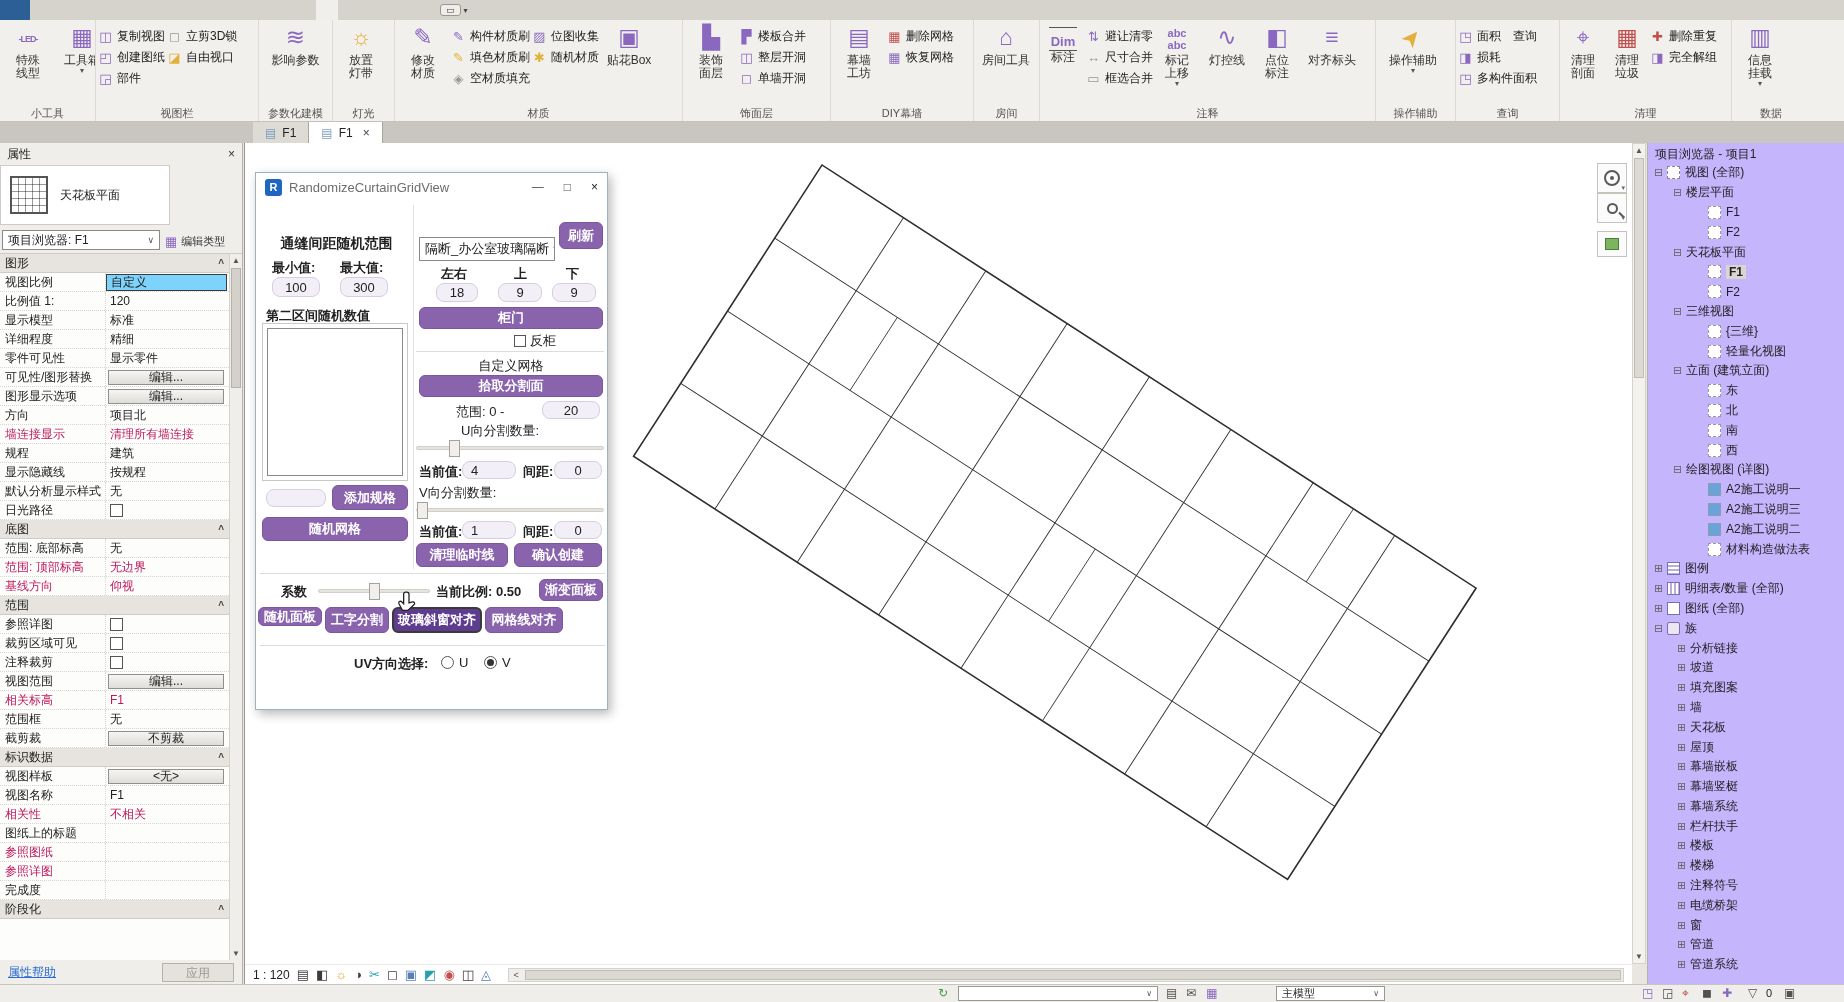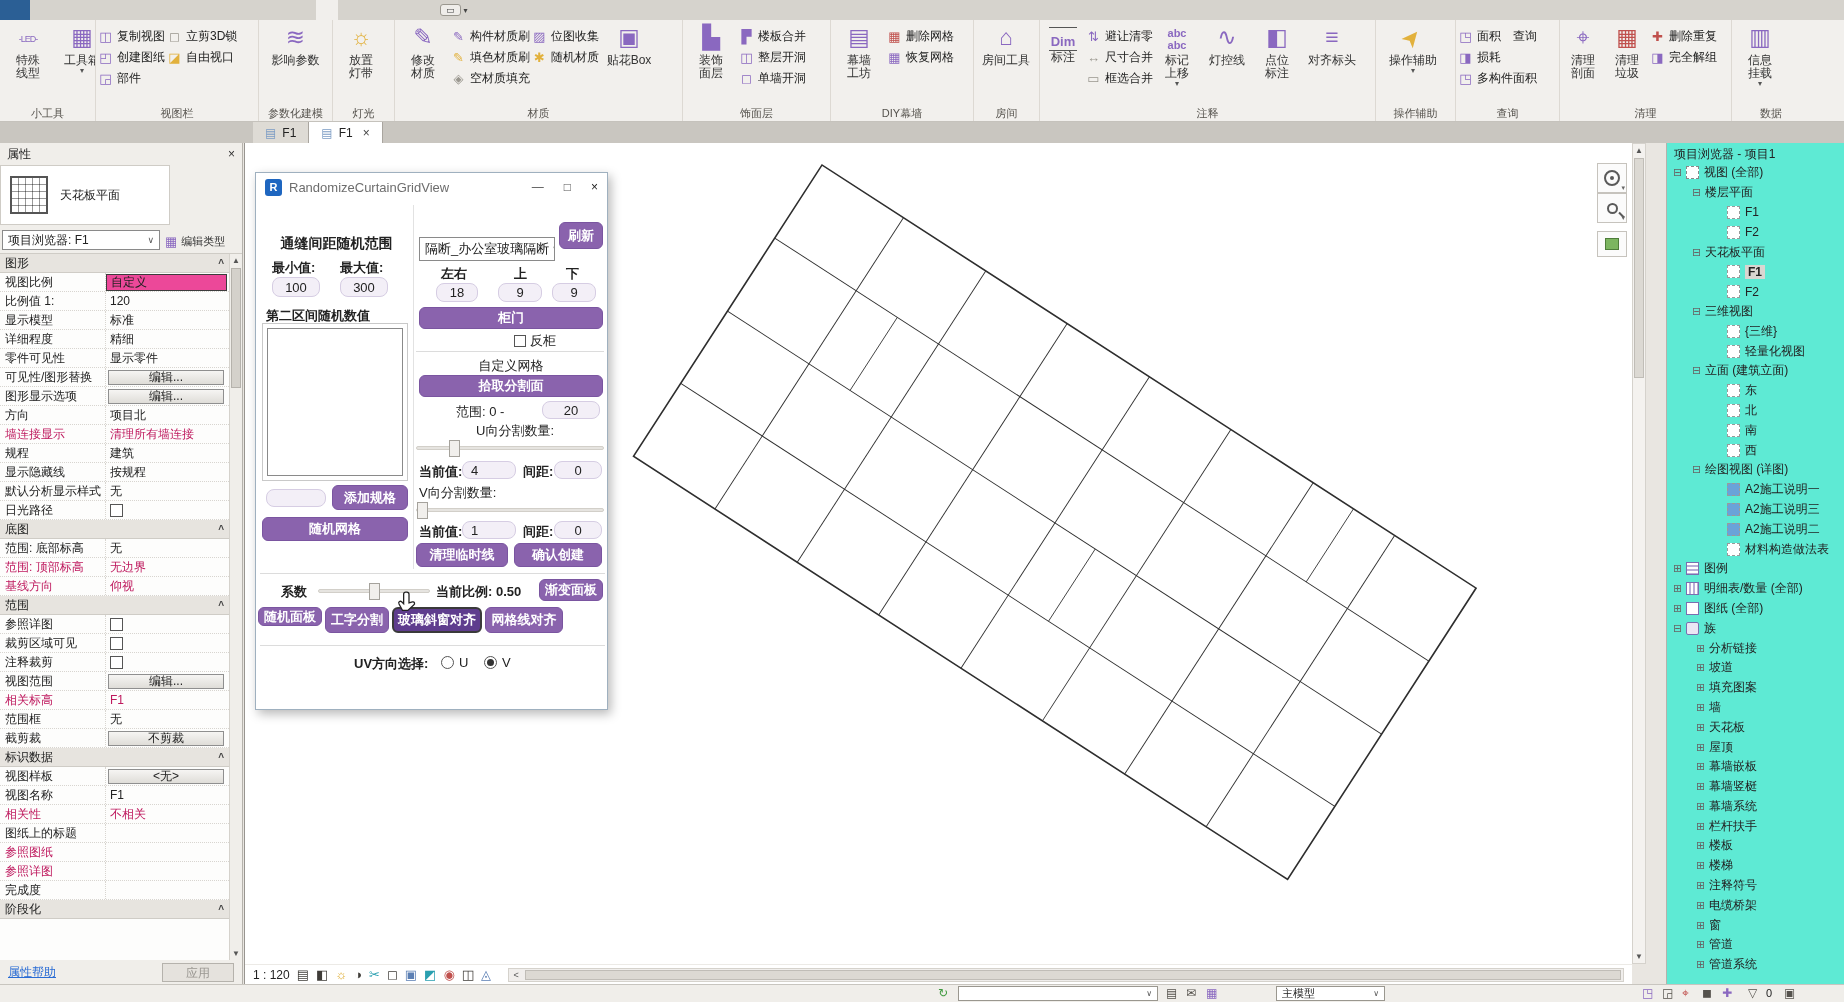--- a/index.html
+++ b/index.html
@@ -15,21 +15,21 @@
 .menu-extra .chip{border:1px solid #9a978f;border-radius:3px;background:#efedea;padding:0 5px;font-size:9px}
 
 
 .ribbon{position:absolute;left:0;top:20px;right:0;height:102px;background:#f2f0ed;border-bottom:1px solid #c5c2bc;display:flex}
 .rgroup{position:relative;border-right:1px solid #ddd9d3;height:100%;flex:none;overflow:hidden}
 .rglabel{position:absolute;left:0;right:0;bottom:1px;text-align:center;font-size:11px;color:#55524d;height:14px;white-space:nowrap}
 .rbody{display:flex;align-items:flex-start;padding:3px 2px 16px 2px;height:100%;gap:2px}
 .rbb{display:flex;flex-direction:column;align-items:center;width:52px;flex:none;padding-top:1px;cursor:default}
 .rbi{font-size:23px;line-height:27px;height:30px;color:#8a68c0;text-align:center;white-space:pre-line}
 .rbi.icy{color:#e2b13c}
-.rbi.led{font-size:9px;font-weight:normal;letter-spacing:-1px;line-height:30px}
+.rbi.led{font-size:9px;font-weight:bold;letter-spacing:-1px;line-height:30px}
 .rbi.dimtxt{font-size:13px;font-weight:bold;line-height:26px;border-top:1px solid #555;border-bottom:1px solid #555;padding:1px 2px;margin-top:3px;height:24px}
 .rbi.abcicon{font-size:11px;line-height:12px;font-weight:bold;padding-top:3px}
 .rbl{font-size:12px;line-height:13px;text-align:center;white-space:pre-line;color:#333}
 .rdrop{font-size:8px;color:#555;line-height:8px}
 .rcol{display:flex;flex-direction:column;gap:4px;padding-top:5px;flex:none}
 .rsb{display:flex;align-items:center;gap:4px;white-space:nowrap;cursor:default}
 .rsb .ri{color:#8a68c0;font-size:13px;width:15px;text-align:center;flex:none}
 .rsb.icy .ri{color:#e2b13c}
 .rsb.icr .ri{color:#c0504d}
 .rsb.icg .ri{color:#9a978f}
@@ -54,21 +54,21 @@
 .pedit .ri{color:#8a68c0;font-size:13px}
 .prows{flex:1;overflow:hidden;background:#fdfdfc;border-top:1px solid #cfccc6;position:relative;padding-right:13px}
 .prow{display:flex;align-items:center;height:19px;border-bottom:1px dotted #d8d5d0}
 .prow .pl{width:106px;padding-left:5px;overflow:hidden;white-space:nowrap;border-right:1px dotted #d8d5d0;align-self:stretch;display:flex;align-items:center;flex:none}
 .prow .pv{flex:1;padding:0 4px;overflow:hidden;white-space:nowrap;display:flex;align-items:center}
 .prow.sec{background:#e7e4df;border-bottom:1px solid #cfccc6}
 .prow.sec .pl{border-right:none;width:auto}
 .prow.sec::after{content:"^";margin-left:auto;margin-right:5px;font-size:10px;color:#444;font-weight:bold}
 .prow.v-btn .pv{flex:none;width:116px;height:15px;margin:2px;border:1px solid #8f8f8f;background:linear-gradient(#f6f5f3,#dfddd8);justify-content:center}
 .prow.v-check .pv::before{content:"";width:11px;height:11px;border:1px solid #555;background:#fff;display:block}
-.prow.v-input .pv{border:1px solid #3c3c3c;background:#ec4899;height:17px;margin-right:2px}
+.prow.v-input .pv{border:1px solid #3c3c3c;background:#7dd3fc;height:17px;margin-right:2px}
 .prow.dim .pv,.prow.dim .pl{color:#be185d}
 .pscroll{position:absolute;right:0;top:0;bottom:0;width:13px;background:#f0eeea;border-left:1px solid #d5d2cc}
 .pscroll .pthumb{position:absolute;left:1px;right:1px;top:14px;height:120px;background:#d4d1cb;border:1px solid #b5b2ac}
 .pscroll .par{position:absolute;left:0;right:0;height:13px;text-align:center;font-size:8px;color:#555;line-height:13px}
 .pfoot{height:24px;display:flex;align-items:center;padding:0 8px;flex:none}
 .pfoot .phelp{color:#2a6cd4;text-decoration:underline;cursor:default}
 .pfoot .papply{margin-left:auto;width:72px;height:19px;border:1px solid #b5b2ac;background:#e5e2dd;color:#9a9792;text-align:center;line-height:18px}
 
 
 .canvas{position:absolute;left:244px;top:143px;width:1388px;bottom:18px;background:#fff;border-left:1px solid #989590;display:flex;flex-direction:column}
@@ -89,21 +89,21 @@
 .hscroll{flex:1;height:14px;background:#f0eeec;border:1px solid #d5d2cc;display:flex;align-items:center;margin-left:10px}
 .hscroll .harr{width:14px;text-align:center;font-size:9px;color:#555}
 .hscroll .hthumb{height:10px;flex:1;background:#dcd9d3;border:1px solid #c0bdb7;margin:0 2px}
 
 
 .vscroll{position:absolute;left:1632px;top:143px;width:14px;height:821px;background:#f4f2ef;border:1px solid #d5d2cc}
 .vscroll .var{position:absolute;left:0;right:0;height:13px;text-align:center;font-size:8px;color:#555;line-height:13px}
 .vscroll .vthumb{position:absolute;left:1px;right:1px;top:14px;height:220px;background:#dcd9d3;border:1px solid #c0bdb7}
 
 
-.browser{position:absolute;right:0;top:143px;width:178px;bottom:18px;background:#5eead4;border-left:1px solid #b5b2ac;overflow:hidden}
+.browser{position:absolute;right:0;top:143px;width:197px;bottom:18px;background:#c4b5fd;border-left:1px solid #b5b2ac;overflow:hidden}
 .bhead{height:20px;padding:3px 7px;white-space:nowrap}
 .trow{display:flex;align-items:center;height:19.8px;white-space:nowrap;cursor:default}
 .texp{width:11px;font-size:11px;line-height:11px;color:#666;margin-right:3px;text-align:center;flex:none}
 .tico{width:13px;height:13px;margin-right:5px;flex:none}
 .l0{padding-left:5px}.l1{padding-left:24px}.l2{padding-left:46px}.l1f{padding-left:28px}
 .ic-plan .tico{border:1px dashed #9a9a9a;background:#fff}
 .ic-sheet .tico{border:1px dashed #9a9a9a;background:#6aa3d8}
 .ic-views .tico{border:1px dashed #888;background:#fff}
 .ic-legend .tico{border:1px solid #7a6fb0;background:repeating-linear-gradient(#fff,#fff 2px,#b9aed6 2px,#b9aed6 4px)}
 .ic-schedule .tico{border:1px solid #7a6fb0;background:repeating-linear-gradient(90deg,#fff,#fff 2px,#b9aed6 2px,#b9aed6 4px)}
@@ -957,21 +957,21 @@
       <div class="abs pbtn" style="left:163px;top:106px;width:184px;height:22px">柜门</div>
       <div class="abs" style="left:258px;top:131px;display:flex;align-items:center;gap:4px">
         <span class="cb"></span>
         <span>反柜</span>
       </div>
       <div class="abs hline" style="left:160px;top:150px;width:188px"></div>
       <div class="abs" style="left:163px;top:156px;width:184px;text-align:center">自定义网格</div>
       <div class="abs pbtn" style="left:163px;top:174px;width:184px;height:22px">拾取分割面</div>
       <div class="abs" style="left:200px;top:202px">范围: 0 -</div>
       <div class="abs din" style="left:286px;top:200px;width:58px;height:18px">20</div>
-      <div class="abs" style="left:167px;top:221px;width:184px;text-align:center">U向分割数量:</div>
+      <div class="abs" style="left:152px;top:221px;width:184px;text-align:center">U向分割数量:</div>
       <div class="abs strack" style="left:160px;top:245px;width:188px">
         <span class="sthumb" style="left:32px"></span>
       </div>
       <div class="abs blab" style="left:163px;top:262px">当前值:</div>
       <div class="abs din" style="left:206px;top:260px;width:54px;height:18px;justify-content:flex-start;padding-left:8px">4</div>
       <div class="abs blab" style="left:267px;top:262px">间距:</div>
       <div class="abs din" style="left:298px;top:260px;width:48px;height:18px">0</div>
       <div class="abs" style="left:163px;top:283px;width:184px;">V向分割数量:</div>
       <div class="abs strack" style="left:160px;top:307px;width:188px">
         <span class="sthumb" style="left:0px"></span>

